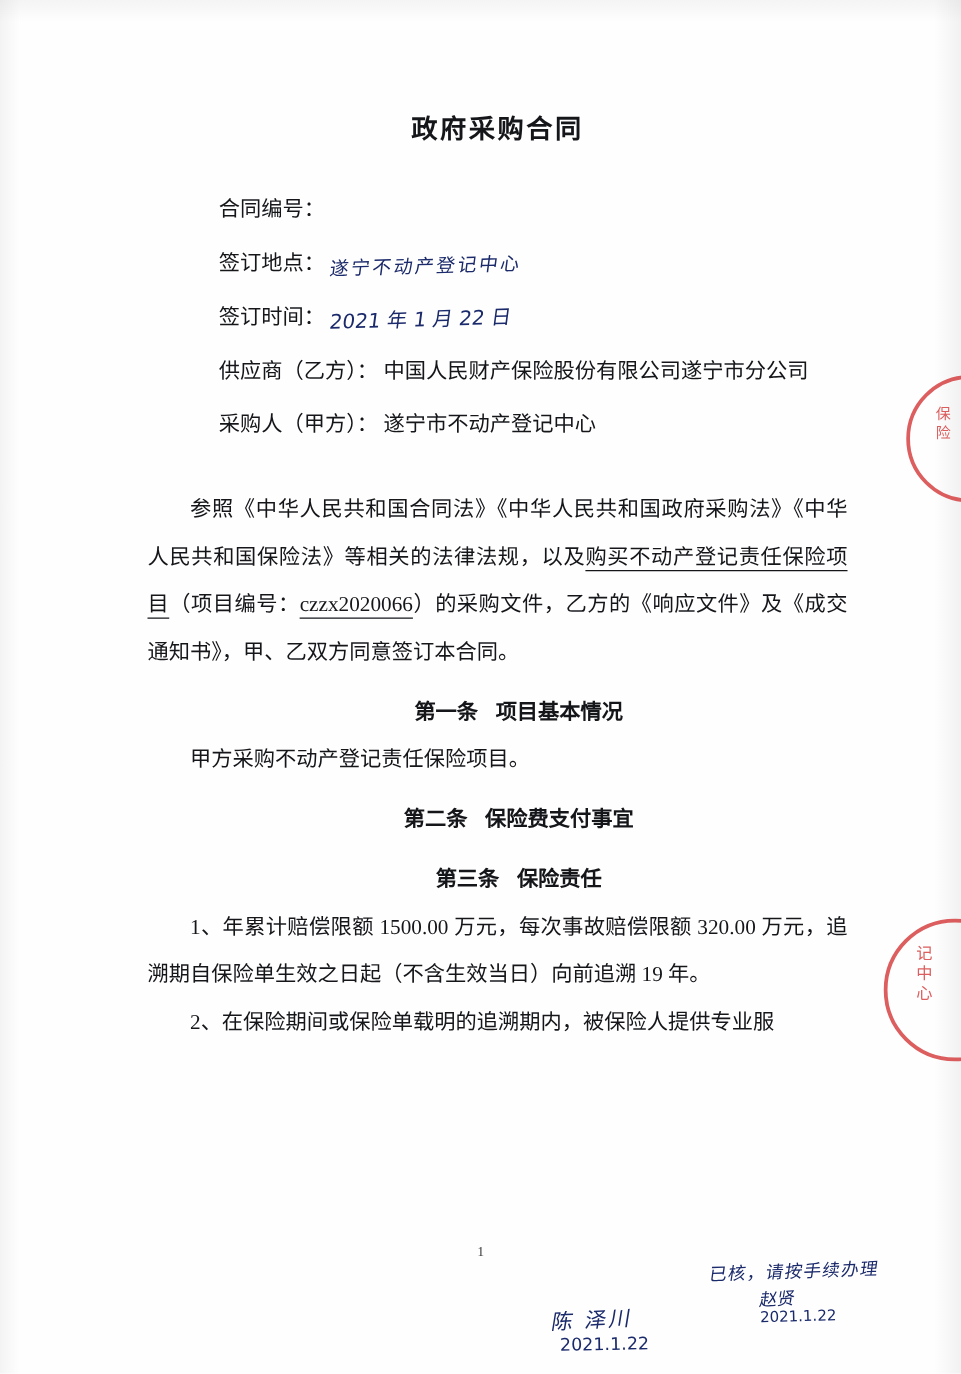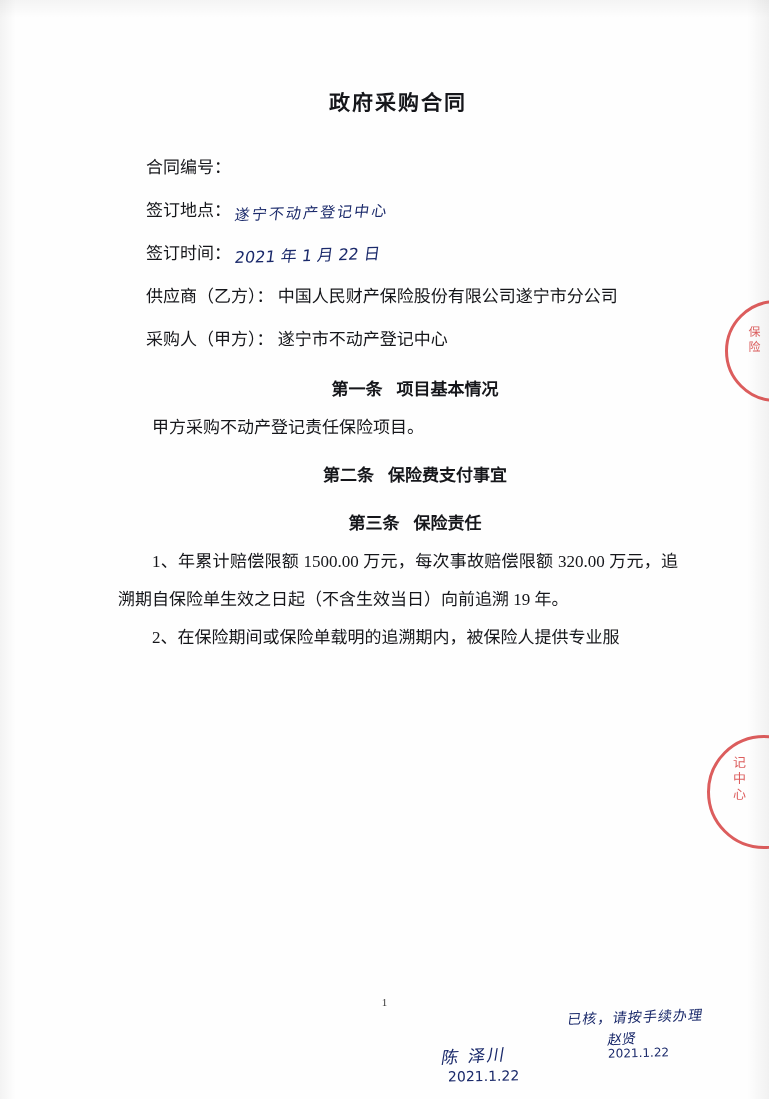--- a/index.html
+++ b/index.html
@@ -53,20 +53,21 @@
   .field-line {
     font-size: 17px;
     line-height: 43px;
     height: 43px;
     white-space: nowrap;
     position: relative;
     padding-left: 28px;
   }
   .field-label {
     display: inline;
+    margin-left: 29px;
   }
   .field-value {
     display: inline;
   }
 
   .hand {
     font-family: "DejaVu Sans", sans-serif;
     color: #1b2a6b;
     font-size: 16px;
     letter-spacing: 1px;
@@ -231,20 +232,23 @@
     <div class="field-line">
       <span class="field-label">供应商（乙方）：</span>
       <span class="field-value">中国人民财产保险股份有限公司遂宁市分公司</span>
     </div>
 
     <div class="field-line">
       <span class="field-label">采购人（甲方）：</span>
       <span class="field-value">遂宁市不动产登记中心</span>
     </div>
 
+    <p class="para first indent">
+      <span>参照《中华人民共和国合同法》《中华人民共和国政府采购法》《中华人民共和国保险法》等相关的法律法规，以及</span><span class="u">购买不动产登记责任保险项目</span><span>（项目编号：</span><span class="u">czzx2020066</span><span>）的采购文件，乙方的《响应文件》及《成交通知书》，甲、乙双方同意签订本合同。</span>
+    </p>
 
     <h2 class="section-h">
       <span>第一条</span><span class="sp"></span><span>项目基本情况</span>
     </h2>
     <p class="body-p">甲方采购不动产登记责任保险项目。</p>
 
     <h2 class="section-h">
       <span>第二条</span><span class="sp"></span><span>保险费支付事宜</span>
     </h2>
 

